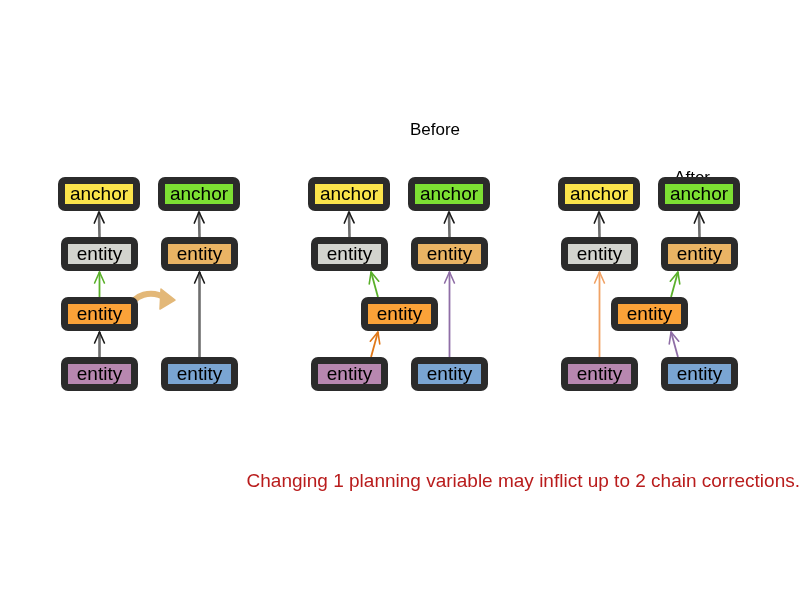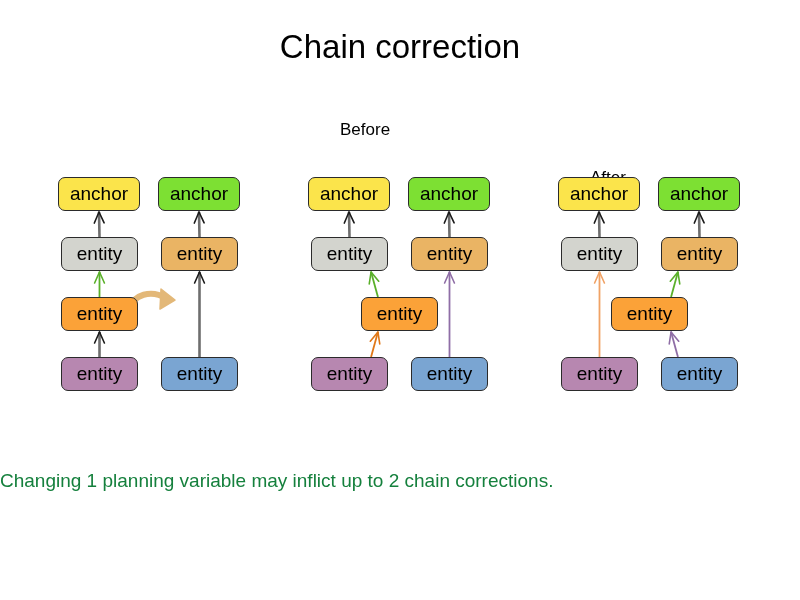--- a/index.html
+++ b/index.html
@@ -23,41 +23,41 @@
     text-align: center;
     font-size: 33px;
     color: #000000;
     letter-spacing: 0px;
   }
   .group-label {
     position: absolute;
     top: 120px;
     font-size: 17px;
     color: #000000;
-    text-align: left;
+    text-align: right;
     width: 120px;
   }
   #label-before { left: 340px; }
   #label-after  { left: 590px; margin-top: 48px; }
 
   #caption {
     position: absolute;
     left: 0;
     top: 470px;
     width: 800px;
-    text-align: left;
+    text-align: right;
     font-size: 19px;
-    color: #15803d;
+    color: #b91c1c;
   }
 
   .node {
     position: absolute;
     height: 34px;
     box-sizing: border-box;
-    border: 1px solid #c2410c;
+    border: 7px solid #c2410c;
     border-radius: 7px;
     display: flex;
     align-items: center;
     justify-content: center;
     font-size: 19px;
     color: #000000;
     z-index: 3;
   }
   svg.wires {
     position: absolute;
@@ -67,21 +67,20 @@
     height: 600px;
     z-index: 1;
     pointer-events: none;
   }
 </style>
 </head>
 <body>
 
 <div id="slide">
 
-  <div id="title">Chain correction</div>
 
   <div class="group-label" id="label-before">Before</div>
   <div class="group-label" id="label-after">After</div>
 
   <svg class="wires" id="wire-layer" viewBox="0 0 800 600">
       <g>
         <line x1="99.5" y1="237" x2="99" y2="212" stroke="#6e6e6e" stroke-width="2.6" stroke-linecap="butt"></line>
         <g>
           <line x1="99" y1="212" x2="104.11124463566712" y2="222.85703358539357" stroke="#1a1a1a" stroke-width="1.6" stroke-linecap="round"></line>
           <line x1="99" y1="212" x2="94.32695042543273" y2="223.05271946959826" stroke="#1a1a1a" stroke-width="1.6" stroke-linecap="round"></line>

